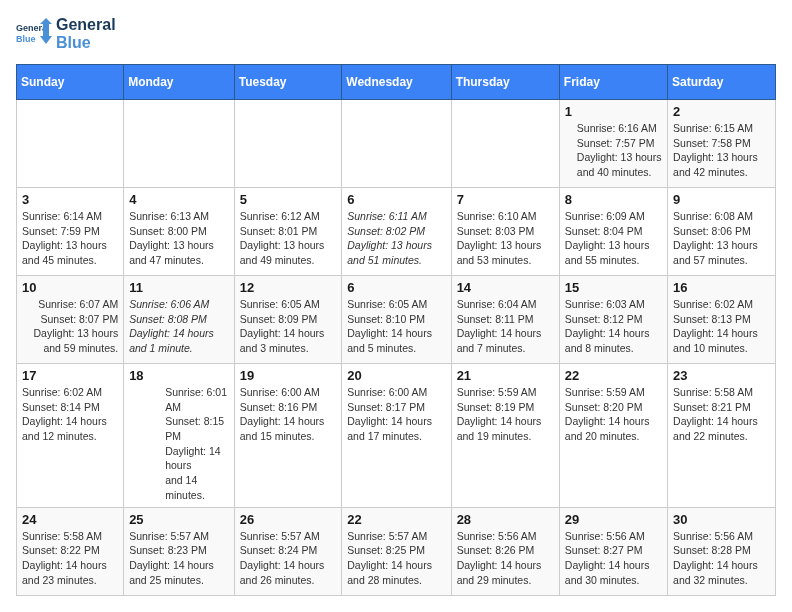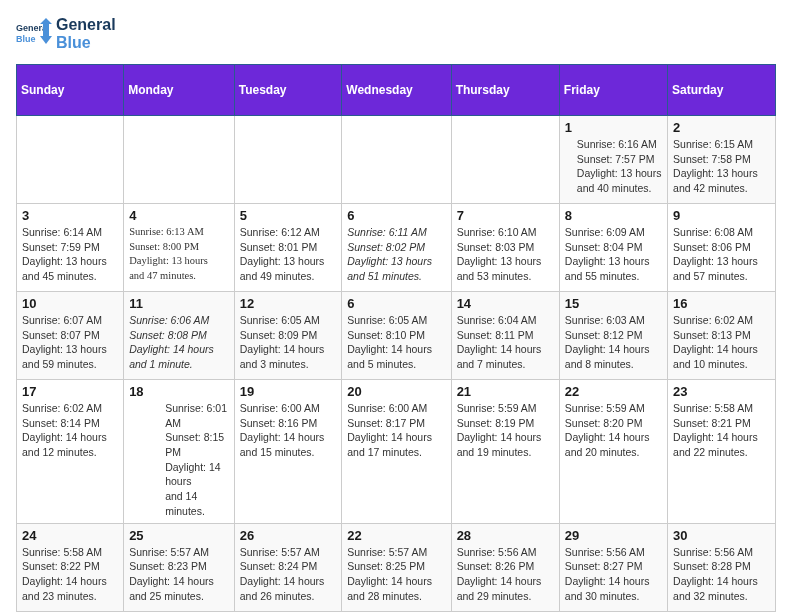--- a/index.html
+++ b/index.html
@@ -32,23 +32,23 @@
     .calendar-subtitle {
       font-size: 16px;
       color: #444;
     }
     .calendar-table {
       width: 100%;
       border-collapse: collapse;
       font-size: 11px;
     }
     .calendar-table thead th {
-      background: #6d28d9;
+      background: #3b82f6;
       color: #fff;
-      padding: 18px 4px;
+      padding: 10px 4px;
       text-align: left;
       font-size: 12px;
       font-weight: bold;
       border: 1px solid #2a5a90;
     }
     .calendar-table tbody td {
       border: 1px solid #ccc;
       vertical-align: top;
       padding: 4px 5px;
       height: 88px;
@@ -132,21 +132,21 @@
       <tr>
         <td>
           <span class="day-number">3</span>
           <div class="day-info" style="white-space: pre-line;">Sunrise: 6:14 AM
 Sunset: 7:59 PM
 Daylight: 13 hours
 and 45 minutes.</div>
         </td>
         <td>
           <span class="day-number">4</span>
-          <div class="day-info" style="white-space: pre-line; font-family: Liberation Serif, serif;">Sunrise: 6:13 AM
+          <div class="day-info" style="white-space: pre-line;">Sunrise: 6:13 AM
 Sunset: 8:00 PM
 Daylight: 13 hours
 and 47 minutes.</div>
         </td>
         <td>
           <span class="day-number">5</span>
           <div class="day-info" style="white-space: pre-line;">Sunrise: 6:12 AM
 Sunset: 8:01 PM
 Daylight: 13 hours
 and 49 minutes.</div>
@@ -176,21 +176,21 @@
           <span class="day-number">9</span>
           <div class="day-info" style="white-space: pre-line;">Sunrise: 6:08 AM
 Sunset: 8:06 PM
 Daylight: 13 hours
 and 57 minutes.</div>
         </td>
       </tr>
       <tr>
         <td>
           <span class="day-number">10</span>
-          <div class="day-info" style="white-space: pre-line;">Sunrise: 6:07 AM
+          <div class="day-info" style="white-space: pre-line; text-align: right;">Sunrise: 6:07 AM
 Sunset: 8:07 PM
 Daylight: 13 hours
 and 59 minutes.</div>
         </td>
         <td>
           <span class="day-number">11</span>
           <div class="day-info" style="white-space: pre-line; font-style: italic;">Sunrise: 6:06 AM
 Sunset: 8:08 PM
 Daylight: 14 hours
 and 1 minute.</div>

